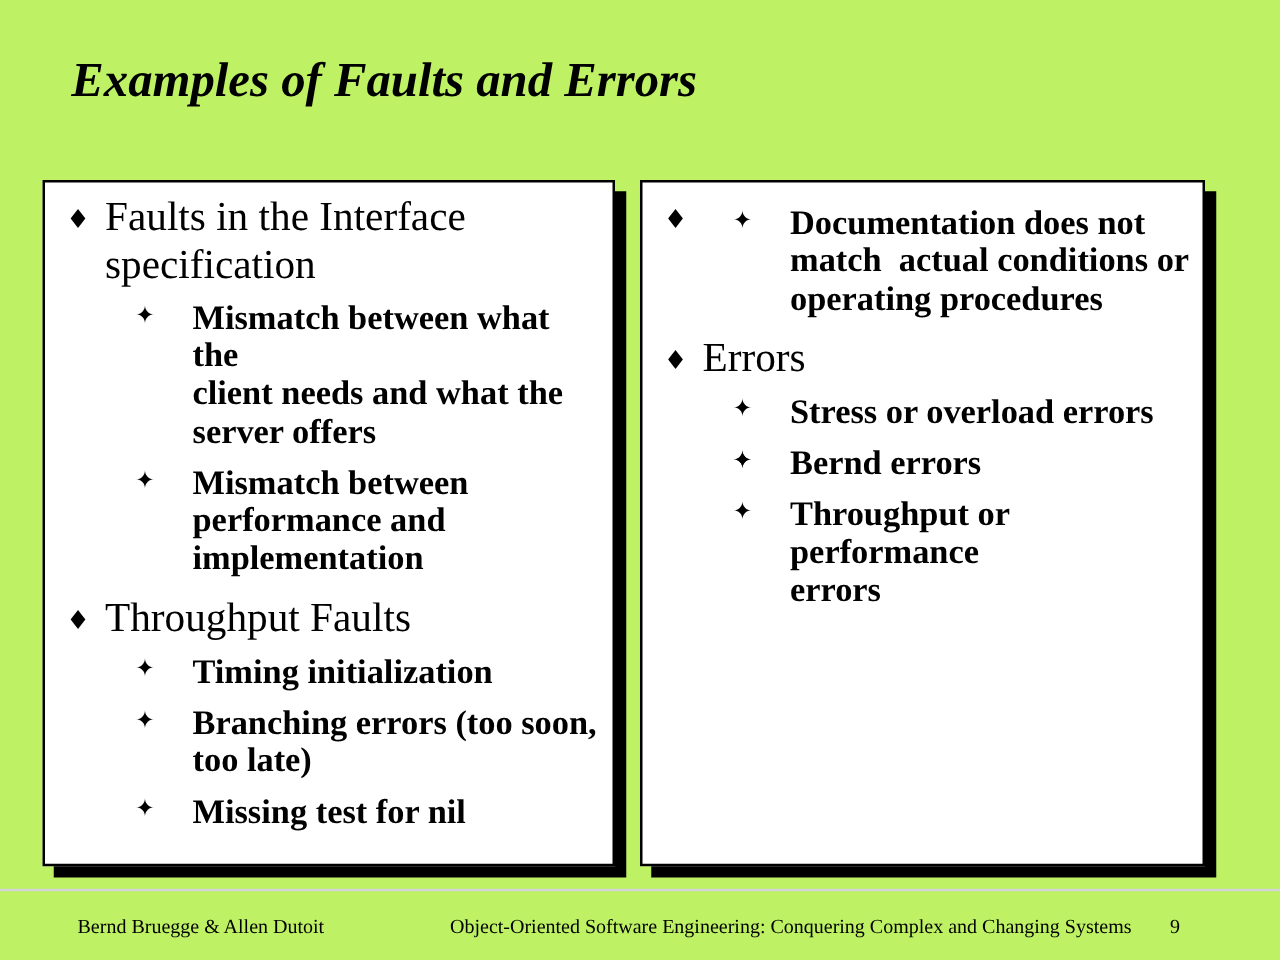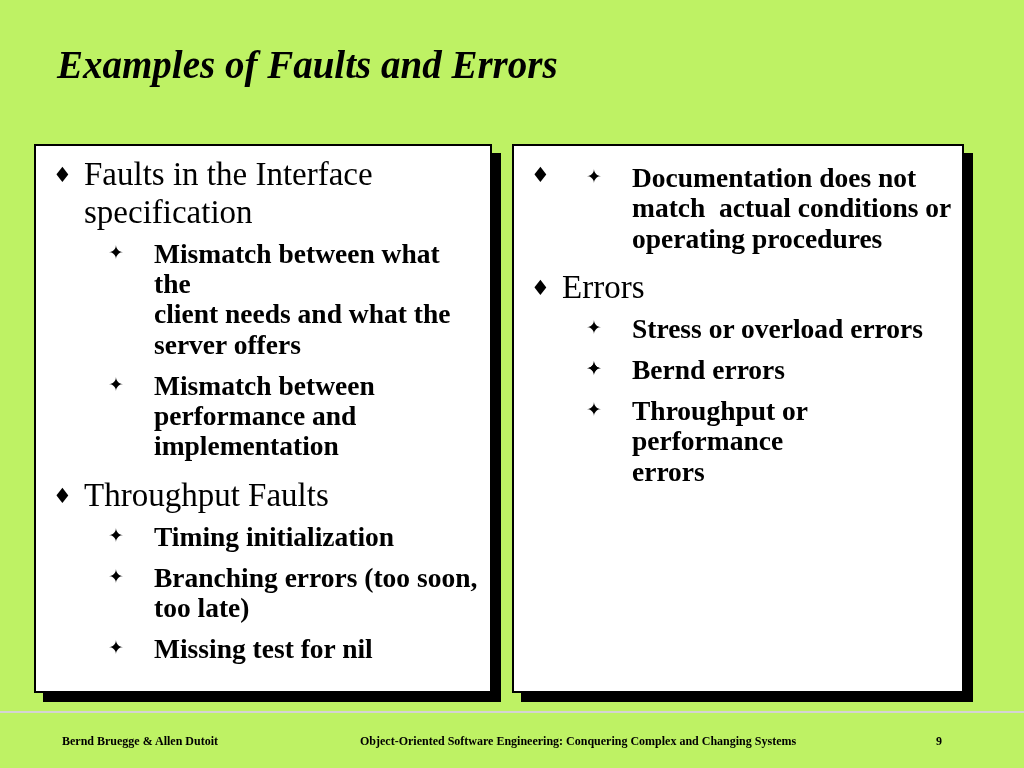--- a/index.html
+++ b/index.html
@@ -83,23 +83,23 @@
     position: absolute;
     left: 0;
     top: 711px;
     width: 1024px;
     height: 2px;
     background: #d4d4d4;
   }
   .footer-text {
     position: absolute;
     top: 734px;
-    font-size: 12px;
+    font-size: 16px;
     line-height: 15px;
-    font-weight: bold;
+    font-weight: normal;
     white-space: nowrap;
   }
   .footer-author { left: 62px; }
   .footer-book   { left: 360px; }
   .footer-page   { left: 936px; }
 </style>
 </head>
 <body>
 
 <div class="stage">

